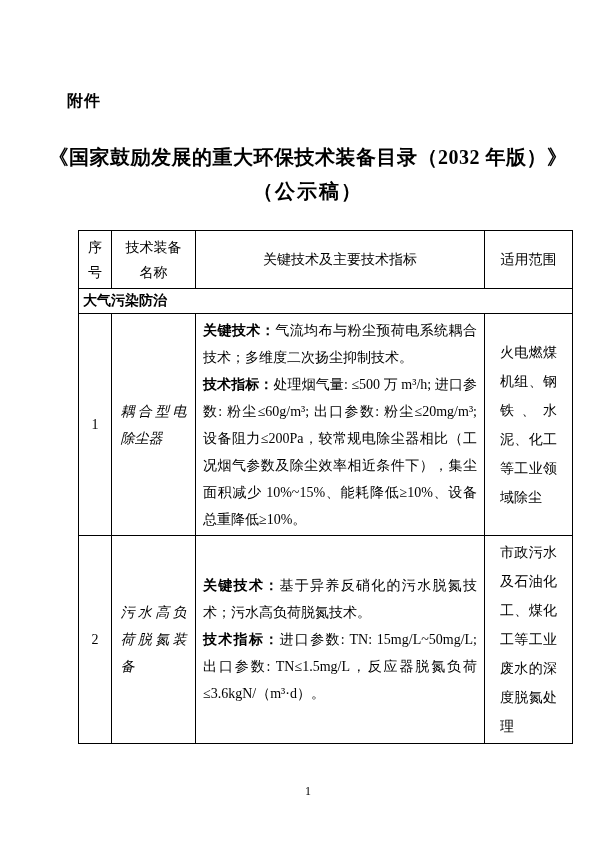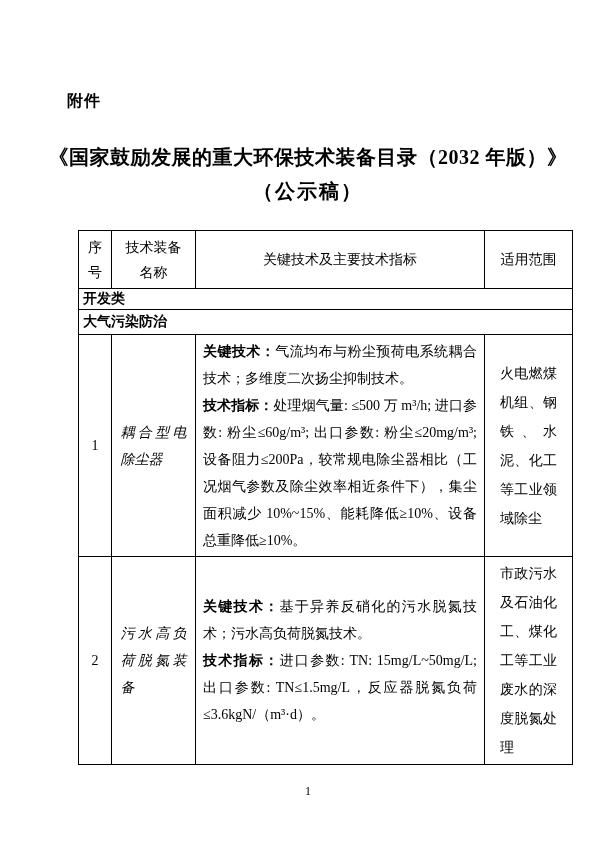--- a/index.html
+++ b/index.html
@@ -136,23 +136,20 @@
         <td>
           <div class="hseq">序号</div>
         </td>
         <td>
           <div class="hname">技术装备名称</div>
         </td>
         <td>关键技术及主要技术指标</td>
         <td>适用范围</td>
       </tr>
 
-      <tr class="section sec-dev">
-        <td colspan="4">开发类</td>
-      </tr>
 
       <tr class="section sec-air">
         <td colspan="4">大气污染防治</td>
       </tr>
 
       <tr class="data data-1">
         <td class="seq">1</td>
         <td class="name">
           <div class="namebox">耦合型电除尘器</div>
         </td>

